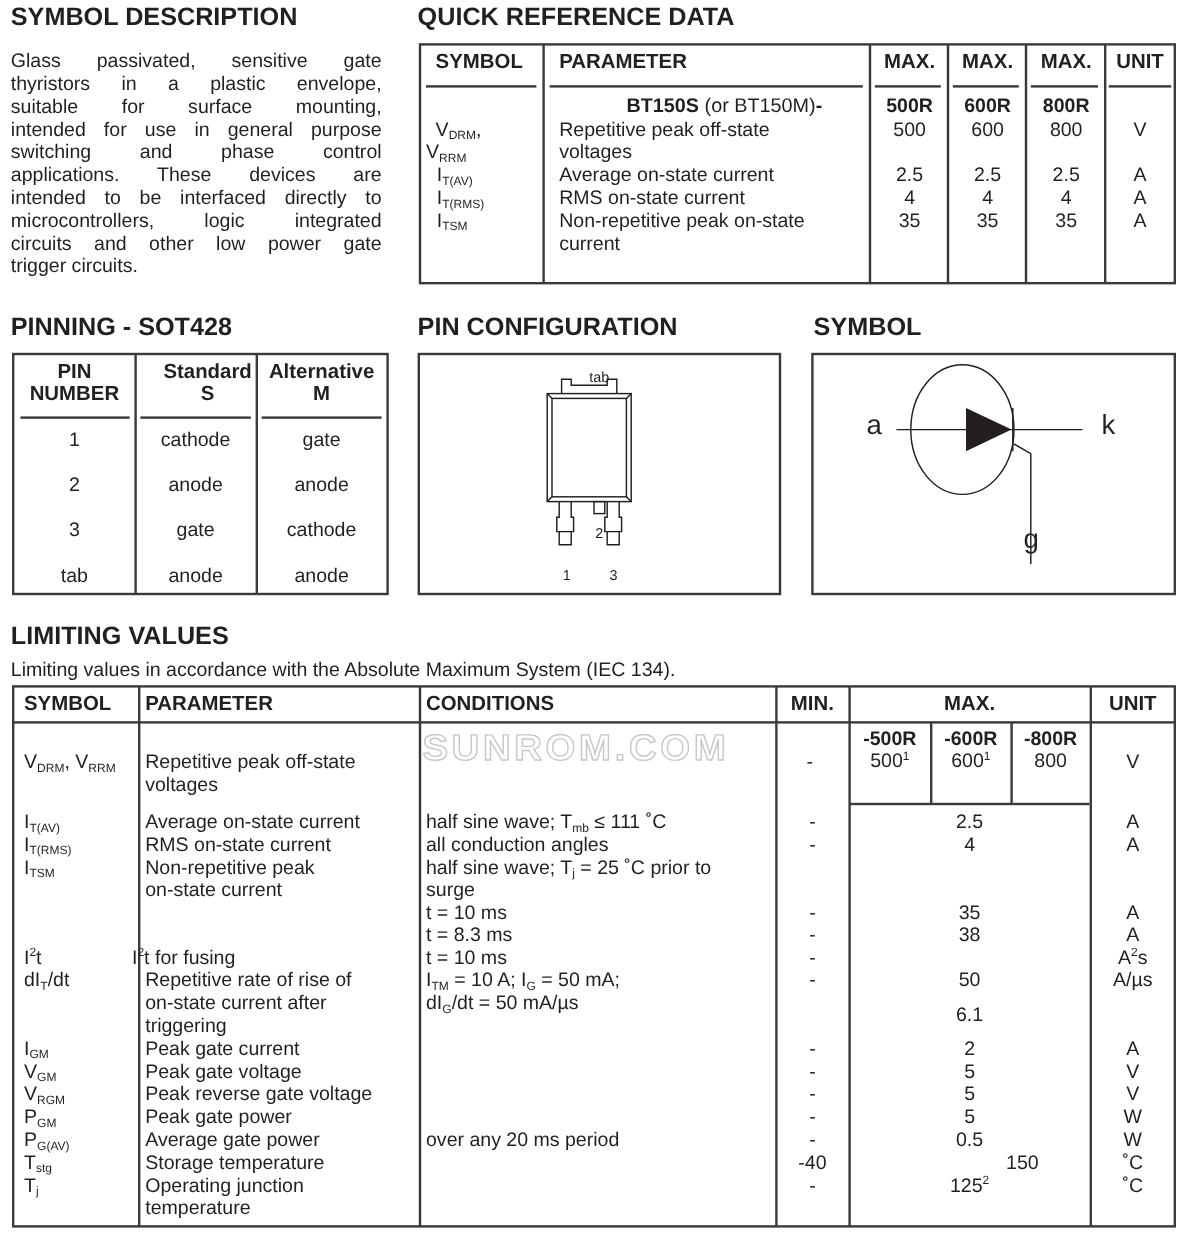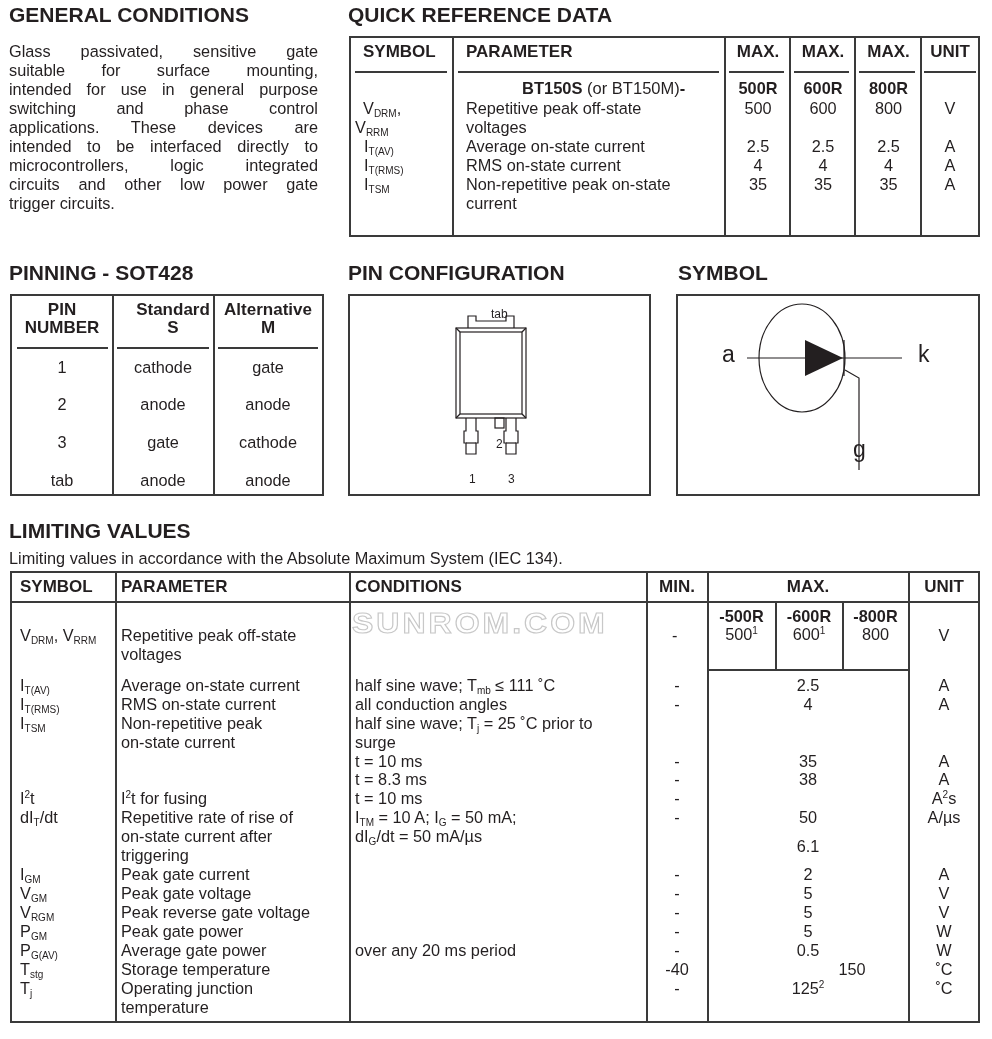--- a/index.html
+++ b/index.html
@@ -18,23 +18,24 @@
   .c { text-align: center; }
   sub { font-size: 10px; vertical-align: -3px; line-height: 0; }
   sup { font-size: 10px; vertical-align: 6px; line-height: 0; }
   .bold { font-weight: bold; }
   .watermark { position: absolute; font-family: "Liberation Sans", sans-serif; font-size: 32px; letter-spacing: 3px; color: #ffffff;
     -webkit-text-stroke: 1.2px #c8c8c8; font-weight: bold; transform: scaleY(0.95); }
 </style>
 </head>
 <body>
 
-<div class="abs h1" style="left:9px; top:3px;">GENERAL CONDITIONS</div>
+<div class="abs h1" style="left:9px; top:3px;">SYMBOL DESCRIPTION</div>
 <div class="abs body-text" style="left:9px; top:42px; width:309px;">
   <span class="justify">Glass passivated, sensitive gate</span>
+  <span class="justify">thyristors in a plastic envelope,</span>
   <span class="justify">suitable for surface mounting,</span>
   <span class="justify">intended for use in general purpose</span>
   <span class="justify">switching and phase control</span>
   <span class="justify">applications. These devices are</span>
   <span class="justify">intended to be interfaced directly to</span>
   <span class="justify">microcontrollers, logic integrated</span>
   <span class="justify">circuits and other low power gate</span>
   <span class="justify last">trigger circuits.</span>
 </div>
 
@@ -234,21 +235,21 @@
   <div class="cell" style="left:20px; top:903px;"><span>V</span><sub>RGM</sub></div>
   <div class="cell" style="left:20px; top:922px;"><span>P</span><sub>GM</sub></div>
   <div class="cell" style="left:20px; top:941px;"><span>P</span><sub>G(AV)</sub></div>
   <div class="cell" style="left:20px; top:960px;"><span>T</span><sub>stg</sub></div>
   <div class="cell" style="left:20px; top:979px;"><span>T</span><sub>j</sub></div>
 
   <div class="cell" style="left:121px; top:676px;">Average on-state current</div>
   <div class="cell" style="left:121px; top:695px;">RMS on-state current</div>
   <div class="cell" style="left:121px; top:714px;">Non-repetitive peak</div>
   <div class="cell" style="left:121px; top:733px;">on-state current</div>
-  <div class="cell" style="left:121px; top:789px;">I<sup>2</sup>t for fusing</div>
+  <div class="cell" style="left:110px; top:789px;">I<sup>2</sup>t for fusing</div>
   <div class="cell" style="left:121px; top:808px;">Repetitive rate of rise of</div>
   <div class="cell" style="left:121px; top:827px;">on-state current after</div>
   <div class="cell" style="left:121px; top:846px;">triggering</div>
   <div class="cell" style="left:121px; top:865px;">Peak gate current</div>
   <div class="cell" style="left:121px; top:884px;">Peak gate voltage</div>
   <div class="cell" style="left:121px; top:903px;">Peak reverse gate voltage</div>
   <div class="cell" style="left:121px; top:922px;">Peak gate power</div>
   <div class="cell" style="left:121px; top:941px;">Average gate power</div>
   <div class="cell" style="left:121px; top:960px;">Storage temperature</div>
   <div class="cell" style="left:121px; top:979px;">Operating junction</div>

